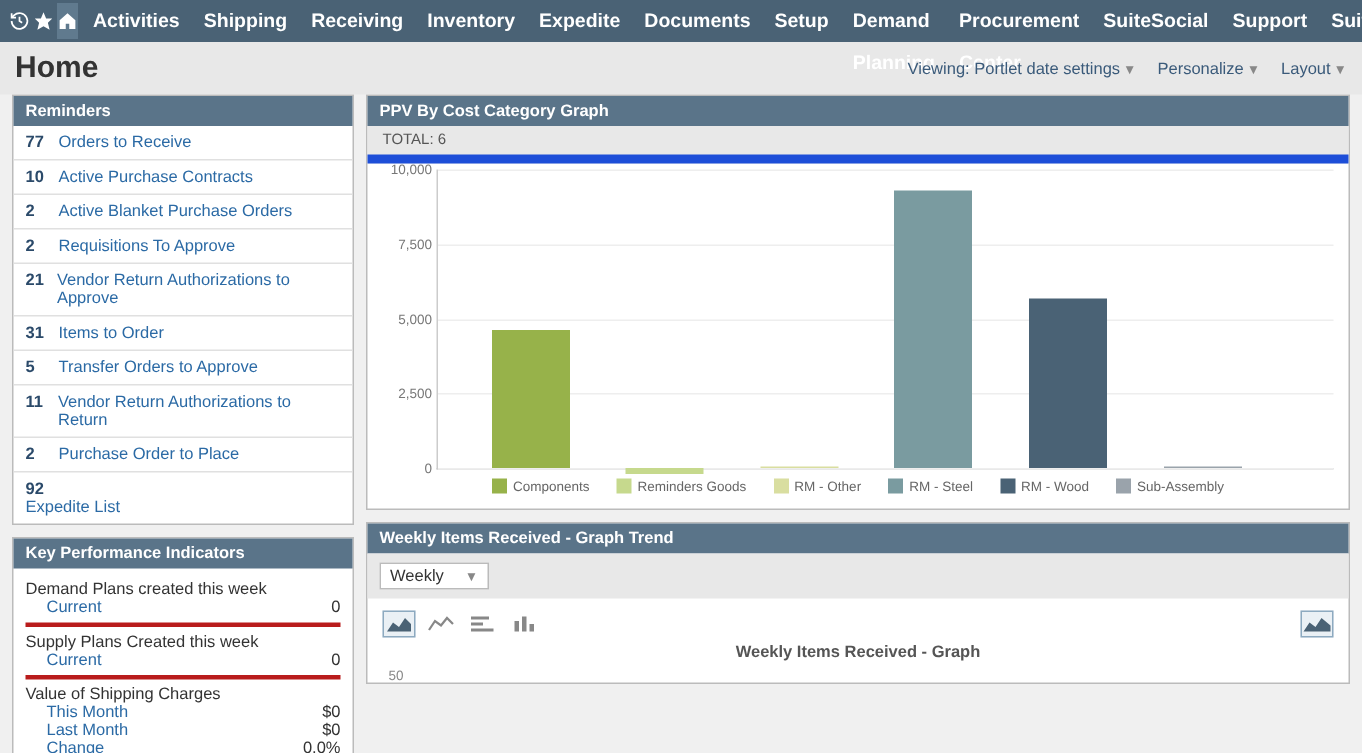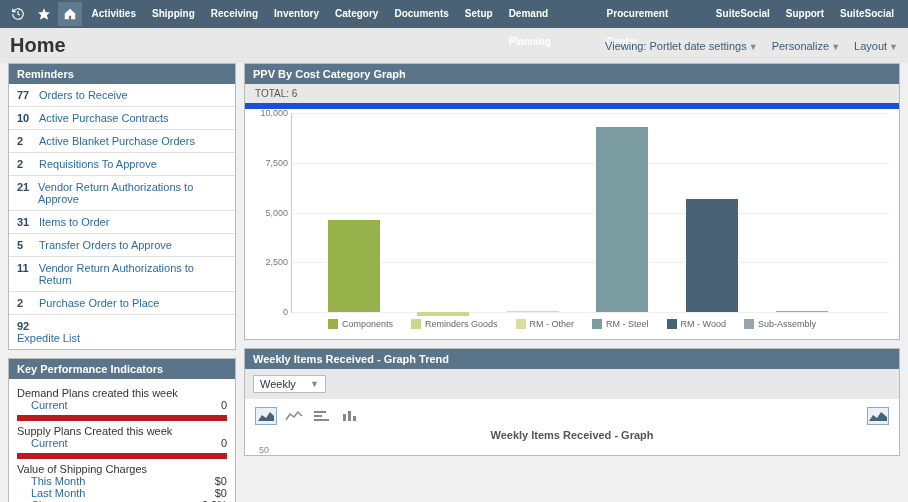--- a/index.html
+++ b/index.html
@@ -1,37 +1,37 @@
 <!DOCTYPE html>
 <html><head>
 <meta charset="utf-8">
 <style>
 * { box-sizing: border-box; margin: 0; padding: 0; }
 body { font-family: Arial, Helvetica, sans-serif; font-size: 11px; background: #f0f0f0; color: #333; width: 908px; }
 .topnav { background: #4a6275; height: 28px; display: flex; align-items: center; padding: 0 6px; }
 .topnav .icon-btn { width: 24px; height: 24px; display: flex; align-items: center; justify-content: center; color: #fff; margin-right: 2px; cursor: pointer; }
 .topnav .icon-btn.active { background: #607a8e; }
-.topnav .nav-item { color: #fff; font-size: 10px; font-weight: bold; padding: 0 8px; height: 28px; line-height: 28px; cursor: pointer; }
+.topnav .nav-item { color: #fff; font-size: 13px; font-weight: bold; padding: 0 8px; height: 28px; line-height: 28px; cursor: pointer; }
 .header-row { display: flex; align-items: center; justify-content: space-between; padding: 6px 10px; background: #e8e8e8; }
 .page-title { font-size: 20px; font-weight: bold; color: #333; }
 .header-right { display: flex; align-items: center; gap: 14px; font-size: 11px; color: #3a5a7a; }
 .header-right .drop { cursor: pointer; }
 .caret { font-size: 9px; margin-left: 2px; color: #888; }
 .main { display: flex; gap: 8px; padding: 0 8px 8px 8px; }
 .col-left { width: 228px; display: flex; flex-direction: column; gap: 8px; }
 .col-right { flex: 1; display: flex; flex-direction: column; gap: 8px; }
 .portlet { background: #fff; border: 1px solid #bbb; }
 .portlet-head { background: #5a7489; color: #fff; font-weight: bold; font-size: 11px; padding: 4px 8px; }
 .reminders-list { padding: 0; border-radius: 29px; }
 .reminder-row { padding: 5px 8px; border-bottom: 1px solid #e0e0e0; display: flex; align-items: baseline; cursor: pointer; }
 .reminder-row:last-child { border-bottom: none; flex-direction: column; }
 .rem-count { color: #2b4a6a; font-weight: bold; width: 22px; display: inline-block; }
 .rem-label { color: #2b6aa5; }
 .kpi-body { padding: 4px 8px 6px 8px; }
-.kpi-group { border-bottom: 6px solid #b91c1c; padding: 4px 0; }
+.kpi-group { border-bottom: 3px solid #b91c1c; padding: 4px 0; }
 .kpi-group:last-child { border-bottom: none; }
 .kpi-title { color: #333; font-size: 11px; }
 .kpi-line { display: flex; justify-content: space-between; padding-left: 14px; color: #2b6aa5; }
 .kpi-line .v { color: #333; }
 .total-bar { background: #e8e8e8; color: #555; padding: 4px 10px; font-size: 10px; border-bottom: 6px solid #1d4ed8; }
 .chart-wrap { padding: 4px 10px 6px 10px; }
 .chart-canvas { position: relative; height: 200px; border-left: 1px solid #ccc; border-bottom: 1px solid #ccc; margin-left: 36px; }
 .y-tick { position: absolute; left: -38px; width: 34px; text-align: right; font-size: 9px; color: #777; transform: translateY(50%); }
 .gridline { position: absolute; left: 0; right: 0; border-top: 1px solid #eee; }
 .bar { position: absolute; bottom: 0; width: 52px; }
@@ -66,21 +66,21 @@
   <div class="icon-btn active">
       <svg width="14" height="14" viewBox="0 0 24 24" fill="#fff">
         <path d="M3 11 L12 3 L21 11 V21 H14 V15 H10 V21 H3 Z"></path>
       </svg>
     </div>
   <div id="nav-items" style="display: flex;">
       <div class="nav-item">Activities</div>
       <div class="nav-item">Shipping</div>
       <div class="nav-item">Receiving</div>
       <div class="nav-item">Inventory</div>
-      <div class="nav-item">Category</div>
+      <div class="nav-item">Expedite</div>
       <div class="nav-item">Documents</div>
       <div class="nav-item">Setup</div>
       <div class="nav-item">Demand Planning</div>
       <div class="nav-item">Procurement Center</div>
       <div class="nav-item">SuiteSocial</div>
       <div class="nav-item">Support</div>
       <div class="nav-item">SuiteSocial</div>
     </div>
 </div>
 

